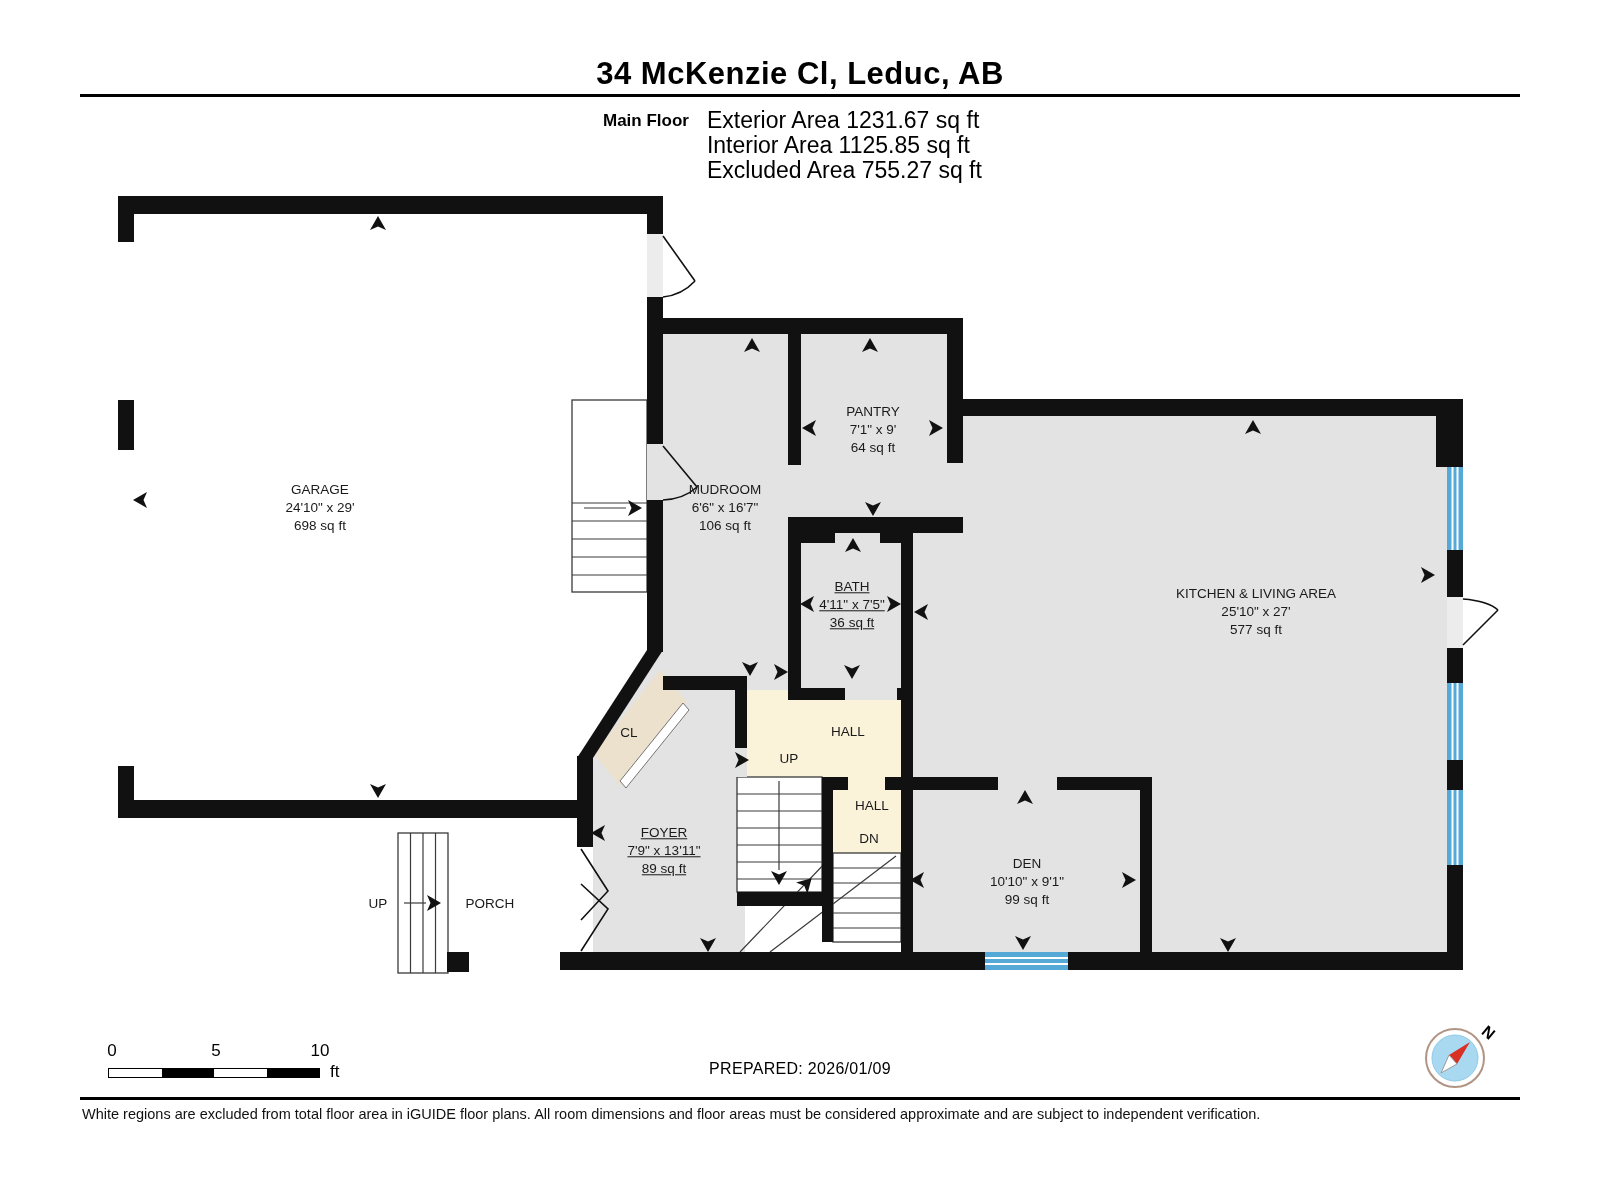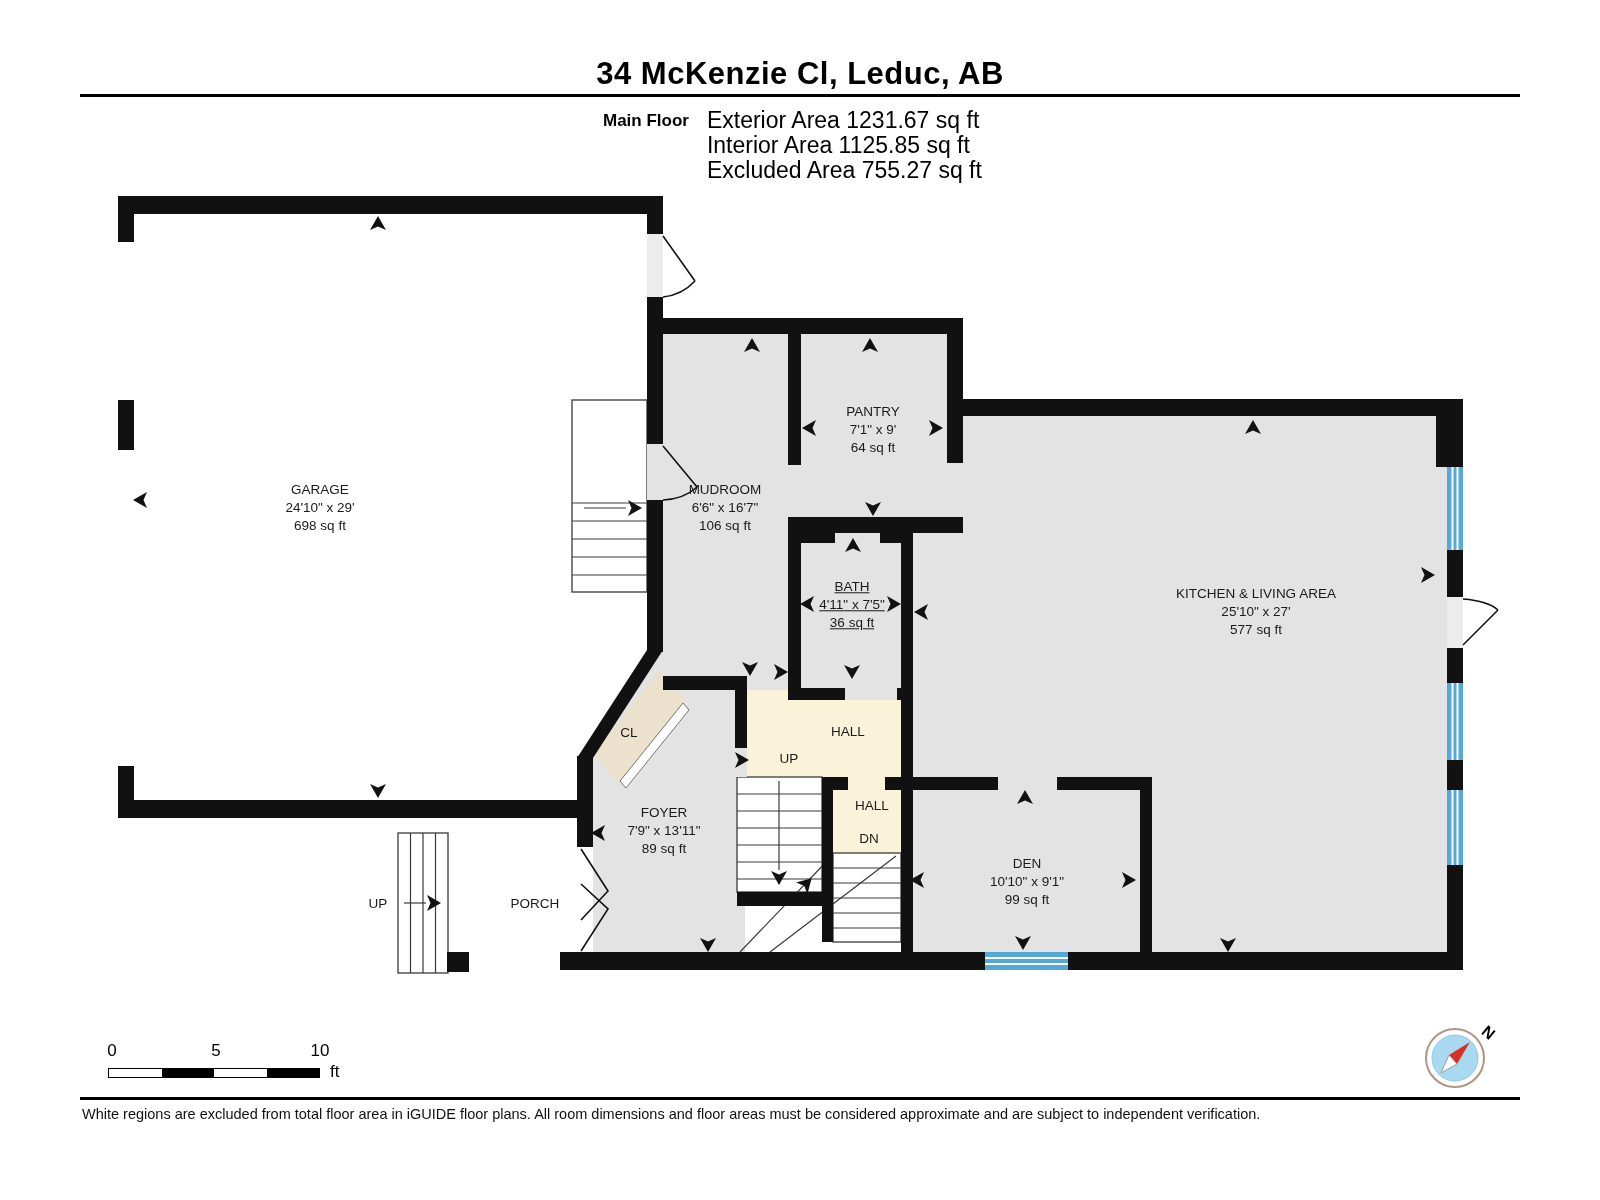--- a/index.html
+++ b/index.html
@@ -233,53 +233,54 @@
         <div class="room-label" style="left: 852px; top: 605px; text-decoration: underline;">
     <div class="room-name">BATH</div>
     <div class="room-dims">4'11" x 7'5"</div>
     <div class="room-area">36 sq ft</div>
   </div>
         <div class="room-label" style="left: 1256px; top: 612px;">
     <div class="room-name">KITCHEN &amp; LIVING AREA</div>
     <div class="room-dims">25'10" x 27'</div>
     <div class="room-area">577 sq ft</div>
   </div>
-        <div class="room-label" style="left: 664px; top: 831px;">
+        <div class="room-label" style="left: 664px; top: 851px; text-decoration: underline;">
     <div class="room-name">FOYER</div>
     <div class="room-dims">7'9" x 13'11"</div>
     <div class="room-area">89 sq ft</div>
   </div>
         <div class="room-label" style="left: 1027px; top: 882px;">
     <div class="room-name">DEN</div>
     <div class="room-dims">10'10" x 9'1"</div>
     <div class="room-area">99 sq ft</div>
   </div>
         <div class="plan-label" style="left: 629px; top: 732px;">CL</div>
         <div class="plan-label" style="left: 848px; top: 731px;">HALL</div>
         <div class="plan-label" style="left: 789px; top: 758px;">UP</div>
         <div class="plan-label" style="left: 872px; top: 805px;">HALL</div>
         <div class="plan-label" style="left: 869px; top: 838px;">DN</div>
-        <div class="plan-label" style="left: 535px; top: 903px;">PORCH</div>
+        <div class="plan-label" style="left: 490px; top: 903px;">PORCH</div>
         <div class="plan-label" style="left: 378px; top: 903px;">UP</div>
       </div>
   </div>
 
   <div class="scalebar">
     <span class="tick t0">0</span>
     <span class="tick t5">5</span>
     <span class="tick t10">10</span>
     <div class="bar">
         <i class="w"></i>
         <i class="b"></i>
         <i class="w"></i>
         <i class="b"></i>
       </div>
     <span class="unit">ft</span>
   </div>
 
+  <div class="prepared">PREPARED: 2026/01/09</div>
 
   <svg class="compass" width="90" height="82" viewBox="0 0 90 82">
     <circle cx="40" cy="42" r="29" fill="#ffffff" stroke="#b09484" stroke-width="2"></circle>
     <circle cx="40" cy="42" r="23" fill="var(--compass-disc,#a8d9f0)" stroke="#8fc8e8" stroke-width="1"></circle>
     <polygon points="55,26 34,39 42,48" fill="var(--compass-needle,#d93025)"></polygon>
     <polygon points="26,57 34,39 42,48" fill="#ffffff" stroke="#9a9a9a" stroke-width="1"></polygon>
     <text x="68" y="18" font-size="16" font-weight="bold" fill="#000" transform="rotate(40 68 14)">N</text>
   </svg>
 
   <div class="rule rule-bottom"></div>

